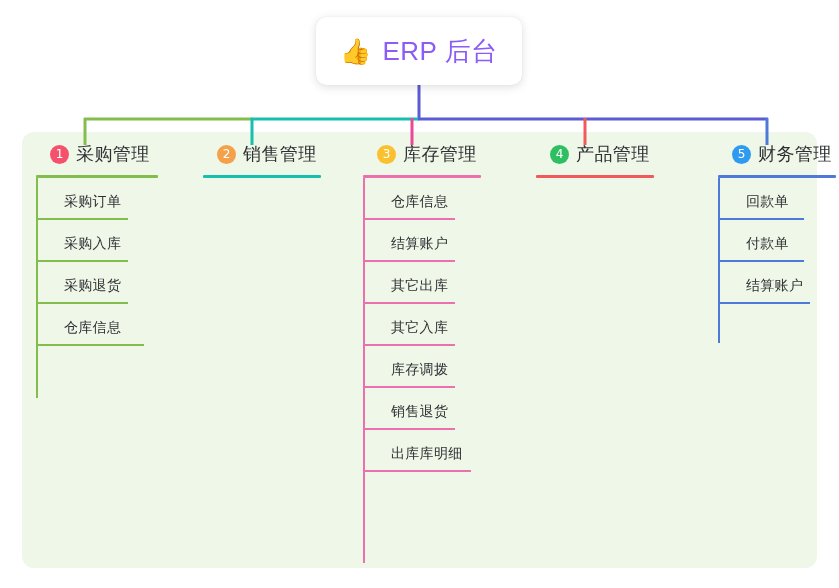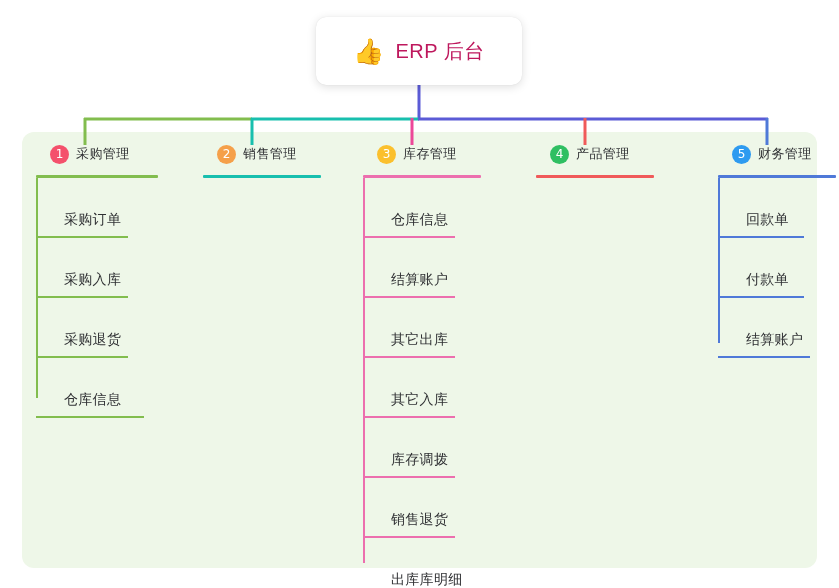--- a/index.html
+++ b/index.html
@@ -35,22 +35,22 @@
     display: flex;
     align-items: center;
     gap: 11px;
   }
   #title-card .thumb {
     font-size: 25px;
     line-height: 1;
     color: #e8a33d;
   }
   #title-card .title-text {
-    font-size: 20px;
-    color: #be185d;
+    font-size: 26px;
+    color: #8b5cf6;
     letter-spacing: 0.5px;
     white-space: nowrap;
   }
 
   
   #connectors {
     position: absolute;
     left: 0;
     top: 0;
     width: 839px;
@@ -90,21 +90,21 @@
     height: 19px;
     border-radius: 50%;
     color: #ffffff;
     font-size: 12px;
     line-height: 19px;
     text-align: center;
     flex: 0 0 auto;
     font-family: "DejaVu Sans", sans-serif;
   }
   .col-title {
-    font-size: 13px;
+    font-size: 18px;
     color: #2f3033;
     white-space: nowrap;
     letter-spacing: 0.4px;
   }
   .head-rule {
     height: 3px;
     margin-top: 9px;
     border-radius: 1px;
   }
 
@@ -113,21 +113,21 @@
     margin-top: 0;
   }
   .spine {
     position: absolute;
     left: 0;
     top: 0;
     width: 2px;
   }
   .item {
     position: relative;
-    height: 60px;
+    height: 42px;
     box-sizing: border-box;
     padding-left: 24px;
   }
   .item .label {
     position: absolute;
     left: 28px;
     bottom: 9px;
     font-size: 14px;
     color: #2f3033;
     white-space: nowrap;

